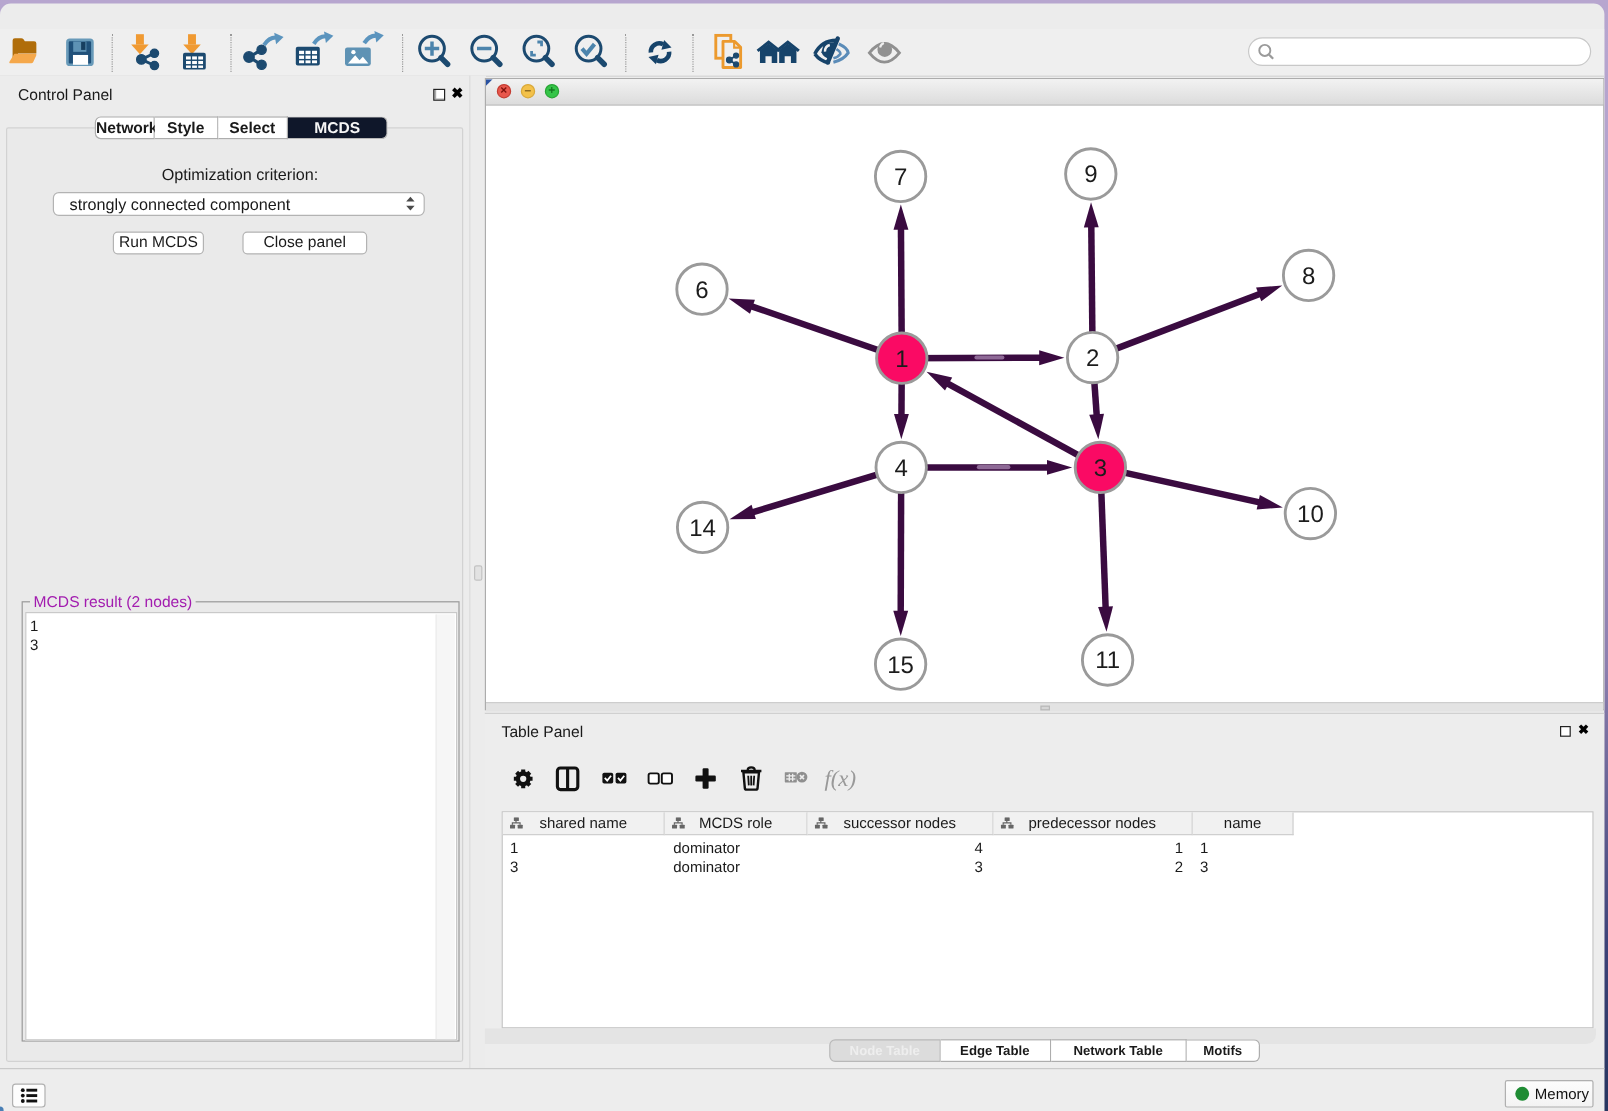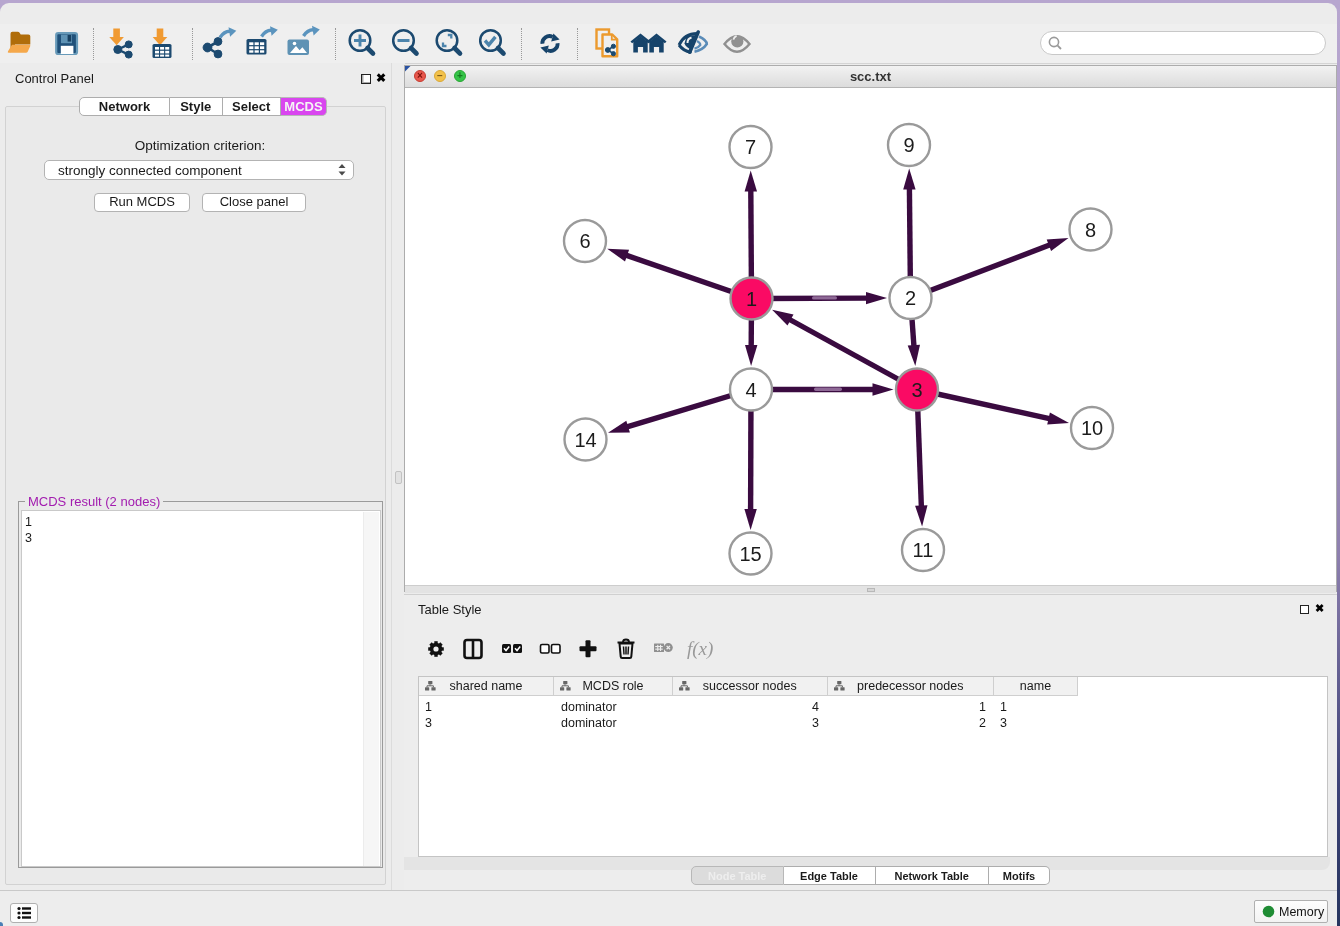--- a/index.html
+++ b/index.html
@@ -169,34 +169,34 @@
         </svg>
       </div>
 </div>
 <div id="cpanel">
 
 <div style="position:absolute;left:15px;top:8px;font-size:13px;color:#1a1a1a;">Control Panel</div>
 <div style="position:absolute;left:361px;top:11px;width:9.5px;height:9.5px;border:1.5px solid #222;box-sizing:border-box;background:#fff;box-shadow:1.5px -1px 0 #aaa inset;"></div>
 <div style="position:absolute;left:376px;top:8px;font-size:12px;font-weight:bold;color:#000;">✖</div>
 <div style="position:absolute;left:5px;top:43px;width:381px;height:779px;background:#eaeaea;border:1px solid #d2d2d2;box-sizing:border-box;border-radius:2px;"></div>
 <div id="cptabs">
-<div class="cpt" style="width:91px;border-left:1px solid #adadad;border-radius:5px 0 0 5px;">Network</div>
+<div class="cpt" style="width:50px;border-left:1px solid #adadad;border-radius:5px 0 0 5px;">Network</div>
 <div class="cpt" style="width:52.5px;">Style</div>
 <div class="cpt" style="width:58.5px;">Select</div>
-<div class="cpt" style="width:46px;border-radius:0 5px 5px 0;background:#d946ef;color:#f5f5f5;border-color:#b8b8b8;">MCDS</div>
+<div class="cpt" style="width:83px;border-radius:0 5px 5px 0;background:#0f172a;color:#f5f5f5;border-color:#b8b8b8;">MCDS</div>
 </div>
 <div style="position:absolute;left:10px;top:75px;width:380px;text-align:center;font-size:13.5px;color:#1a1a1a;">Optimization criterion:</div>
 <div style="position:absolute;left:44px;top:96.5px;width:310px;height:20px;background:#fff;border:1px solid #b3b3b3;border-radius:5px;box-sizing:border-box;">
 <div style="position:absolute;left:13px;top:2px;font-size:13.5px;color:#1a1a1a;">strongly connected component</div>
 <svg width="12" height="16" style="position:absolute;right:5px;top:1.5px;">
           <path d="M2.5 6 l3.5-4 l3.5 4z" fill="#4a4a4a"></path>
           <path d="M2.5 9.5 l3.5 4 l3.5-4z" fill="#4a4a4a"></path>
         </svg>
 </div>
-<div style="position:absolute;left:94px;top:130px;width:96px;height:18.5px;background:#fff;border:1px solid #b3b3b3;border-radius:4px;box-sizing:border-box;text-align:center;font-size:13px;color:#1a1a1a;line-height:16.5px;">Run MCDS</div>
+<div style="position:absolute;left:94px;top:130px;width:76px;height:18.5px;background:#fff;border:1px solid #b3b3b3;border-radius:4px;box-sizing:border-box;text-align:center;font-size:13px;color:#1a1a1a;line-height:16.5px;">Run MCDS</div>
 <div style="position:absolute;left:202px;top:130px;width:104px;height:18.5px;background:#fff;border:1px solid #b3b3b3;border-radius:4px;box-sizing:border-box;text-align:center;font-size:13px;color:#1a1a1a;line-height:16.5px;">Close panel</div>
 <div style="position:absolute;left:18px;top:438px;width:365px;height:367px;border:1px solid #9a9a9a;box-sizing:border-box;"></div>
 <div style="position:absolute;left:25px;top:431px;font-size:13px;color:#a21caf;background:#eaeaea;padding:0 3px;">MCDS result (2 nodes)</div>
 <div style="position:absolute;left:20.5px;top:446.5px;width:360px;height:357px;background:#fff;border:1px solid #c9c9c9;box-sizing:border-box;">
 <div style="position:absolute;right:1px;top:1px;width:15px;height:354px;background:#f6f6f6;border-left:1px solid #ececec;"></div>
 <div style="position:absolute;left:3.5px;top:3px;font-size:12.5px;line-height:16px;color:#1a1a1a;">1<br>3</div>
 </div>
 
 </div>
 <div id="divider">
@@ -204,21 +204,20 @@
     </div>
 <div id="netwin">
 <div id="nettb">
 <svg width="8" height="8" style="position:absolute;left:0;top:0;">
           <polygon points="0,0 5.5,0 0,5.5" fill="#2a52a2"></polygon>
         </svg>
 
 <div class="tl2" style="left:8.8px;background:#e8574c;border:1px solid #c43d32;color:#7c100b;">×</div>
 <div class="tl2" style="left:28.8px;background:#f3c14a;border:1px solid #d9a939;color:#7a5a18;">–</div>
 <div class="tl2" style="left:48.9px;background:#35c448;border:1px solid #28a534;color:#157a21;">+</div>
-<div style="position:absolute;left:0;top:3px;width:931px;text-align:center;font-size:13px;font-weight:bold;color:#333;">scc.txt</div>
 
 </div>
 <svg width="931" height="497" viewBox="405 86 931 497" style="position:absolute;left:1px;top:21px;">
 <g stroke="#3a0b40" stroke-width="5.4">
 <line x1="750.5" y1="297.5" x2="749.8" y2="188.5"></line>
 <path d="M749.7 169.5 L756.0 190.5 L743.6 190.5 Z" class="ah"></path>
 <line x1="750.5" y1="297.5" x2="624.2" y2="253.9"></line>
 <path d="M606.2 247.7 L628.1 248.7 L624.0 260.4 Z" class="ah"></path>
 <line x1="750.5" y1="297.5" x2="867.0" y2="297.1"></line>
 <path d="M886.0 297.1 L865.0 303.3 L865.0 290.9 Z" class="ah"></path>
@@ -269,21 +268,21 @@
 <text x="922.0" y="556.0" class="nl">11</text>
 <text x="584.5" y="445.5" class="nl">14</text>
 <text x="749.5" y="559.5" class="nl">15</text>
 </svg>
 <div style="position:absolute;left:0;top:519px;width:931px;height:8px;background:#e3e3e3;border-top:1px solid #cdcdcd;box-sizing:border-box;">
 <div style="position:absolute;left:462px;top:1.5px;width:8px;height:4.5px;background:#d6d6d6;border:1px solid #b8b8b8;box-sizing:border-box;"></div>
 </div>
 </div>
 <div id="tpanel">
 
-<div style="position:absolute;left:14px;top:7px;font-size:13px;color:#1a1a1a;">Table Style</div>
+<div style="position:absolute;left:14px;top:7px;font-size:13px;color:#1a1a1a;">Table Panel</div>
 <div style="position:absolute;left:896px;top:10px;width:9px;height:9px;border:1.5px solid #222;box-sizing:border-box;background:#fff;"></div>
 <div style="position:absolute;left:911px;top:7px;font-size:11px;font-weight:bold;color:#000;">✖</div>
 <svg width="933" height="50" viewBox="404 620 933 50" style="position:absolute;left:0;top:26px;">
 
 <g fill="#111">
 <circle cx="436" cy="648" r="6.2"></circle>
 <g stroke="#111" stroke-width="3.4">
 <line x1="436" y1="640.2" x2="436" y2="655.8"></line>
 <line x1="428.2" y1="648" x2="443.8" y2="648"></line>
 <line x1="430.5" y1="642.5" x2="441.5" y2="653.5"></line>

